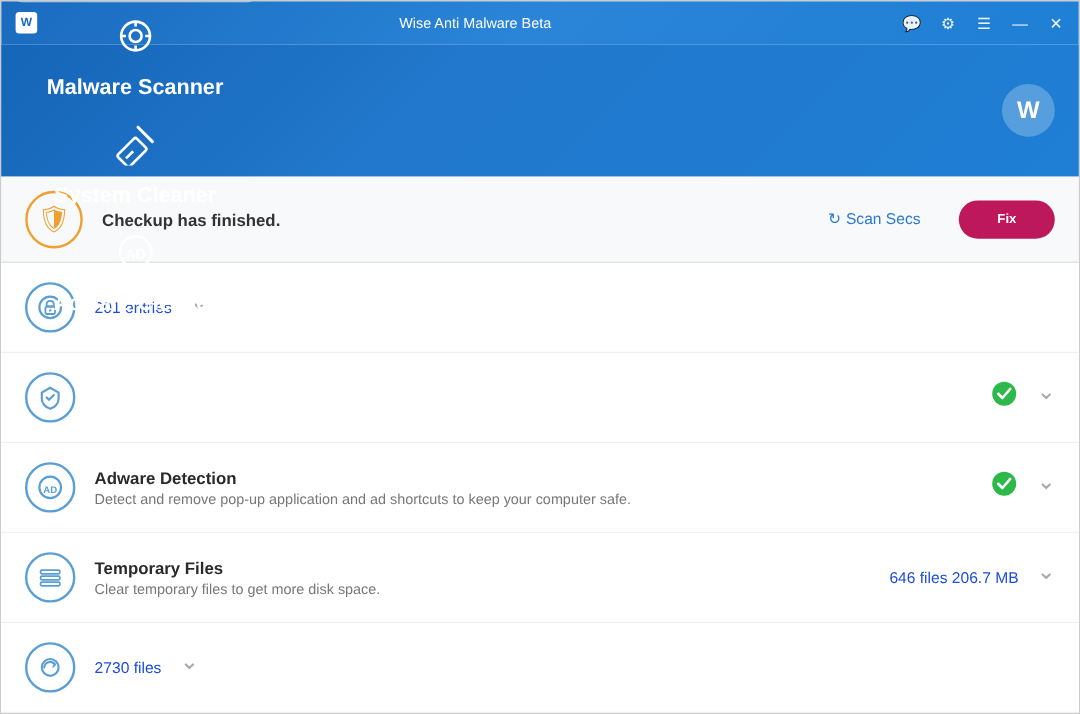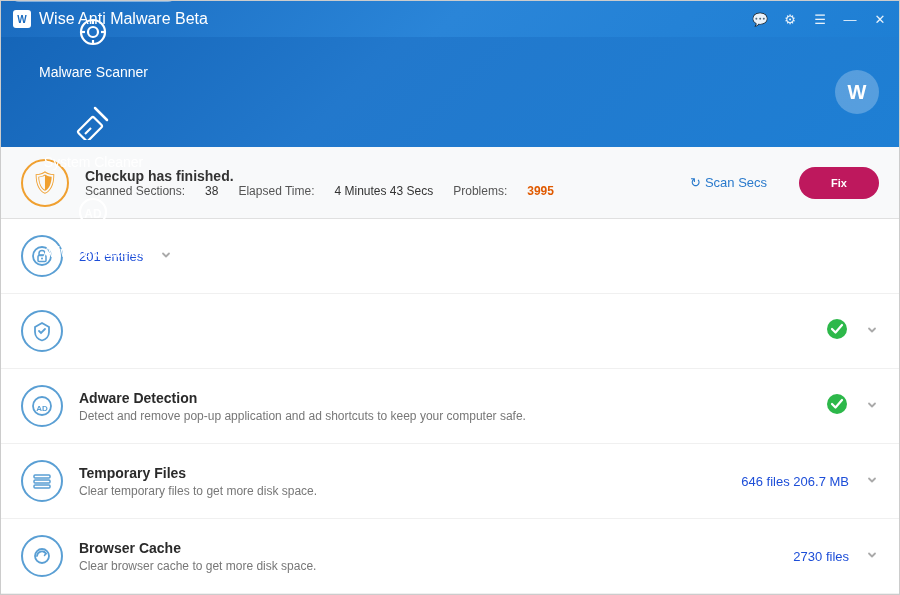--- a/index.html
+++ b/index.html
@@ -30,21 +30,22 @@
       border-radius: 3px;
       display: flex;
       align-items: center;
       justify-content: center;
       color: #1a6bbf;
       font-size: 10px;
       font-weight: bold;
     }
     .title-bar-text {
       flex: 1;
-      font-size: 16px;
+      font-size: 12px;
+      text-align: center;
     }
     .title-bar-controls {
       display: flex;
       gap: 16px;
       align-items: center;
     }
 
     
     .nav-bar {
       background: linear-gradient(135deg, #1565b8 0%, #2278cc 40%, #1e7fd4 100%);
@@ -69,22 +70,22 @@
     .nav-item.active {
       background: rgba(255,255,255,0.2);
       border: 1px solid rgba(255,255,255,0.3);
     }
     .nav-item .nav-icon {
       font-size: 32px;
       margin-bottom: 6px;
       color: white;
     }
     .nav-item .nav-label {
-      font-size: 14px;
-      font-weight: 400;
+      font-size: 18px;
+      font-weight: 700;
       color: white;
       text-align: center;
     }
     .nav-avatar {
       position: absolute;
       right: 20px;
       top: 50%;
       transform: translateY(-50%);
       width: 44px;
       height: 44px;
@@ -278,28 +279,20 @@
         <div class="nav-label">Adware Cleaner</div>
       </div>
     </div>
   <div class="nav-avatar">W</div>
 </div>
 
 <div class="status-bar">
   <div class="status-shield">🛡</div>
   <div class="status-info">
     <div class="status-title">Checkup has finished.</div>
-    <div class="status-details">
-      <span>Scanned Sections:</span>
-      <span class="value">38</span>
-      <span>Elapsed Time:</span>
-      <span class="value">4 Minutes 43 Secs</span>
-      <span>Problems:</span>
-      <span class="problems">3995</span>
-    </div>
   </div>
   <a class="scan-again-btn">
     <span>↻</span>
     <span>Scan Secs</span>
   </a>
   <button class="fix-btn">Fix</button>
 </div>
 
 <div class="content" id="content-list">
     <div class="list-item">
@@ -370,23 +363,19 @@
     </svg></span>
     </div>
     <div class="list-item">
       <div class="list-item-icon">
         <svg width="22" height="22" viewBox="0 0 22 22" fill="none">
         <circle cx="11" cy="11" r="7" stroke="#5a9fd4" stroke-width="1.8" fill="none"></circle>
         <path d="M15 8.5A5 5 0 0 0 6 11" stroke="#5a9fd4" stroke-width="1.8" stroke-linecap="round"></path>
         <polyline points="13,7 15,8.5 13.5,10.5" stroke="#5a9fd4" stroke-width="1.5" fill="none" stroke-linecap="round" stroke-linejoin="round"></polyline>
       </svg>
       </div>
-      <div class="list-item-content">
-        <div class="list-item-title">Browser Cache</div>
-        <div class="list-item-desc">Clear browser cache to get more disk space.</div>
-      </div>
       <div class="list-item-status orange">2730 files</div>
       <span class="list-item-chevron"><svg width="14" height="14" viewBox="0 0 14 14" fill="none">
       <path d="M4 5.5l3 3 3-3" stroke="#aaa" stroke-width="1.8" stroke-linecap="round" stroke-linejoin="round"></path>
     </svg></span>
     </div>
     <div class="list-item"></div>
   </div>
 
 </body></html>

